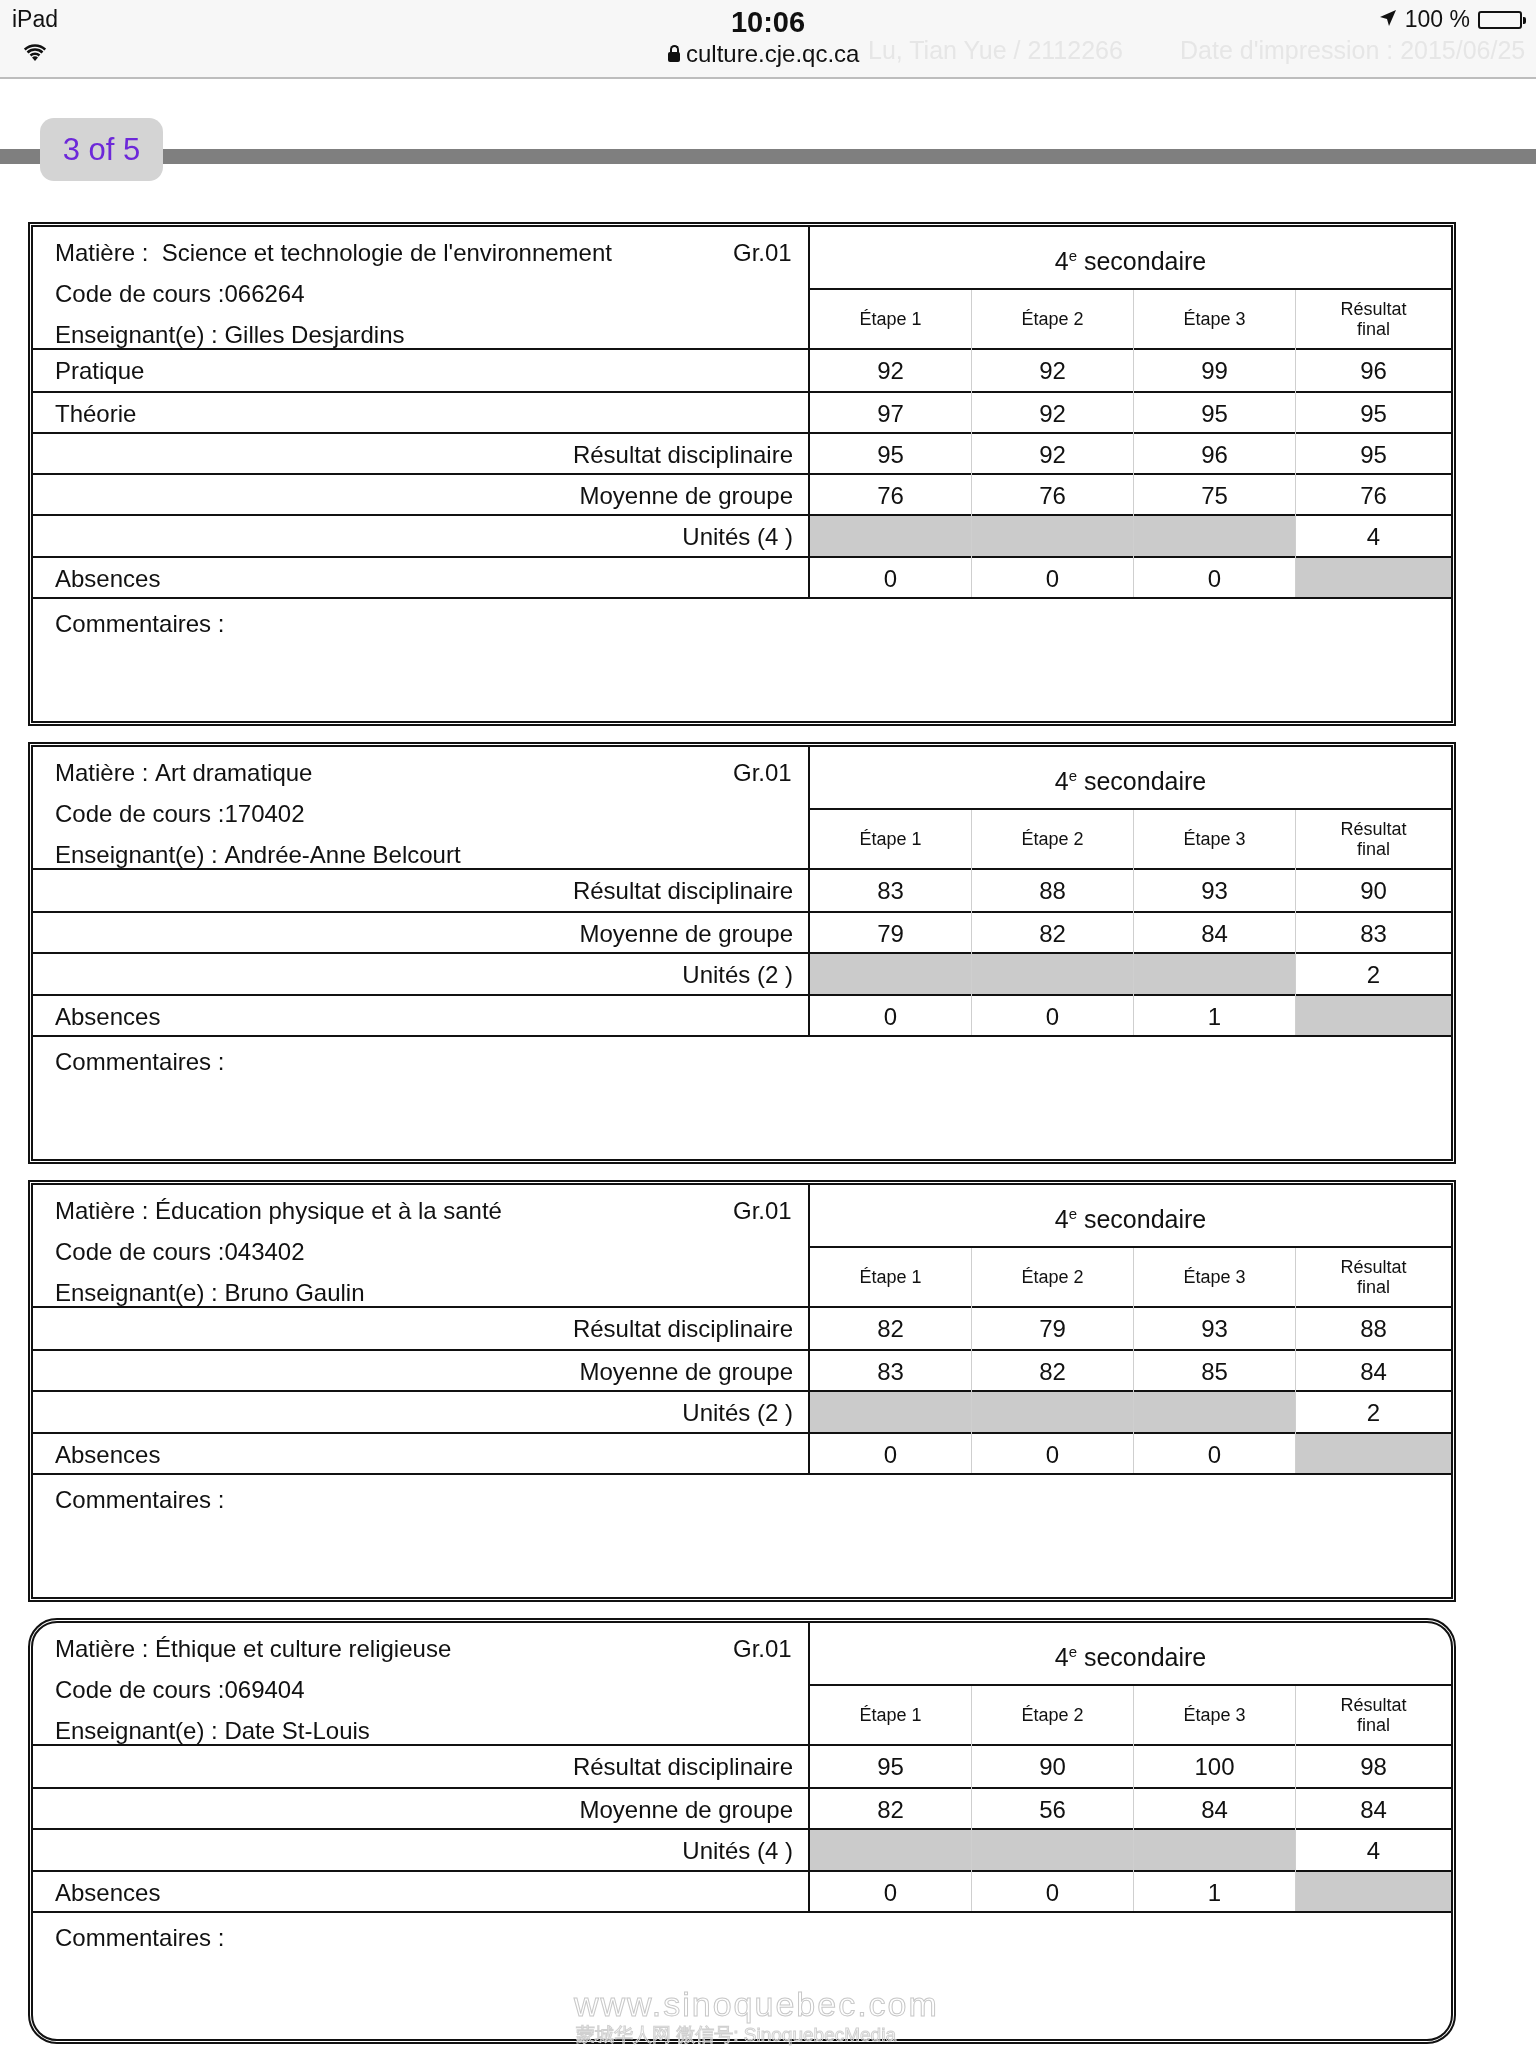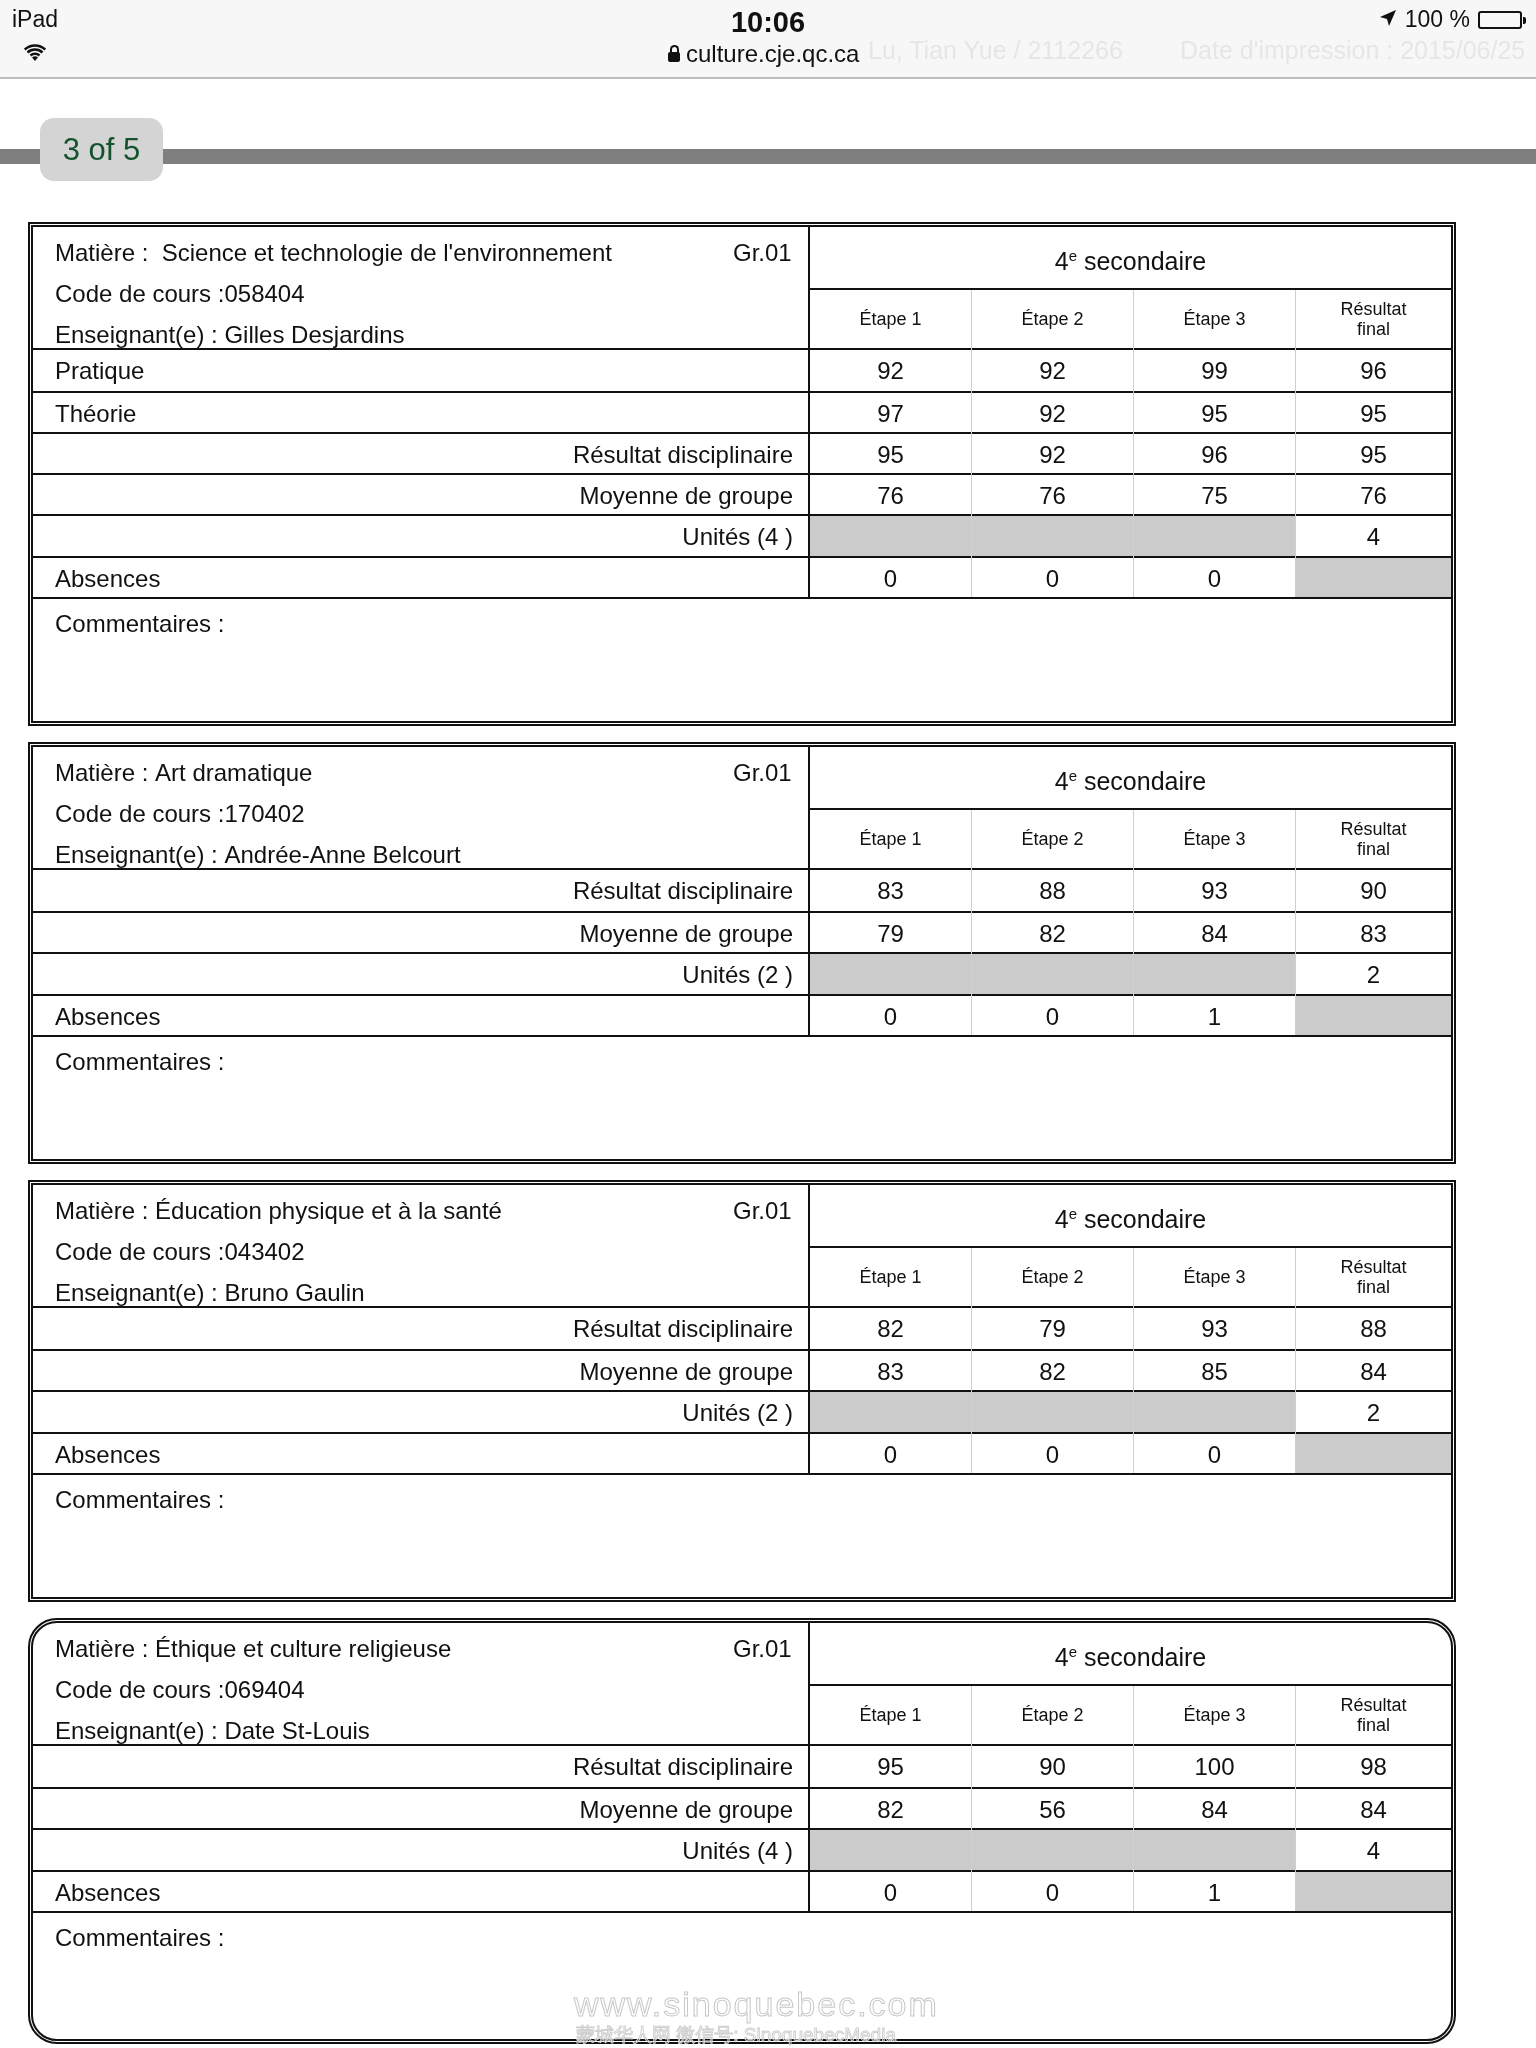--- a/index.html
+++ b/index.html
@@ -20,21 +20,21 @@
   .battery:after { content: ""; position: absolute; right: -6px; top: 4px; width: 3px; height: 7px; background: #111; border-radius: 0 2px 2px 0; }
   .url { position: absolute; left: 668px; top: 40px; font-size: 24px; display: flex; align-items: center; gap: 6px; color: #111; }
   .lock { width: 12px; height: 10px; background: #111; border-radius: 2px; position: relative; margin-top: 6px; }
   .lock:before { content: ""; position: absolute; left: 2px; top: -7px; width: 5px; height: 7px; border: 2px solid #111; border-bottom: none; border-radius: 5px 5px 0 0; }
   .ghost { position: absolute; top: 36px; font-size: 25px; color: #e6e6e6; white-space: nowrap; }
 
   
   .pager-line { position: absolute; left: 0; top: 149px; width: 1536px; height: 15px; background: #7f7f7f; }
   .pager-pill {
     position: absolute; left: 40px; top: 118px; width: 123px; height: 63px;
-    background: #d4d4d4; border-radius: 14px; color: #14532d; font-size: 31px;
+    background: #d4d4d4; border-radius: 14px; color: #6d28d9; font-size: 31px;
     display: flex; align-items: center; justify-content: center;
   }
 
   
   .card {
     position: absolute; left: 28px; width: 1428px; box-sizing: border-box;
     border: 3px double #111; border-width: 5px; padding: 0;
   }
   .card-inner { position: absolute; inset: 0; }
   .hline { position: absolute; left: 0; width: 100%; height: 2px; background: #111; }
@@ -91,21 +91,21 @@
 
 <div class="card" style="top:222px; height:504px;">
   <div class="card-inner">
 
     <div class="head-line" style="top:12px;">
       <span>Matière :</span>&nbsp;
       <span>Science et technologie de l'environnement</span>
     </div>
     <div class="gr" style="top:12px;">Gr.01</div>
     <div class="head-line" style="top:53px;">
-      <span>Code de cours :</span><span>058404</span>
+      <span>Code de cours :</span><span>066264</span>
     </div>
     <div class="head-line" style="top:94px;">
       <span>Enseignant(e) :</span>&nbsp;<span>Gilles Desjardins</span>
     </div>
     <div class="sec-title" style="top:20px;"><span>4</span><sup>e</sup><span> secondaire</span></div>
     <div class="hline right" style="top:61px;"></div>
     <div class="col-h" style="left:777px; width:161px; top:63px; height:58px;">Étape 1</div>
     <div class="col-h" style="left:939px; width:161px; top:63px; height:58px;">Étape 2</div>
     <div class="col-h" style="left:1101px; width:161px; top:63px; height:58px;">Étape 3</div>
     <div class="col-h" style="left:1263px; width:155px; top:63px; height:58px; flex-direction:column;">

